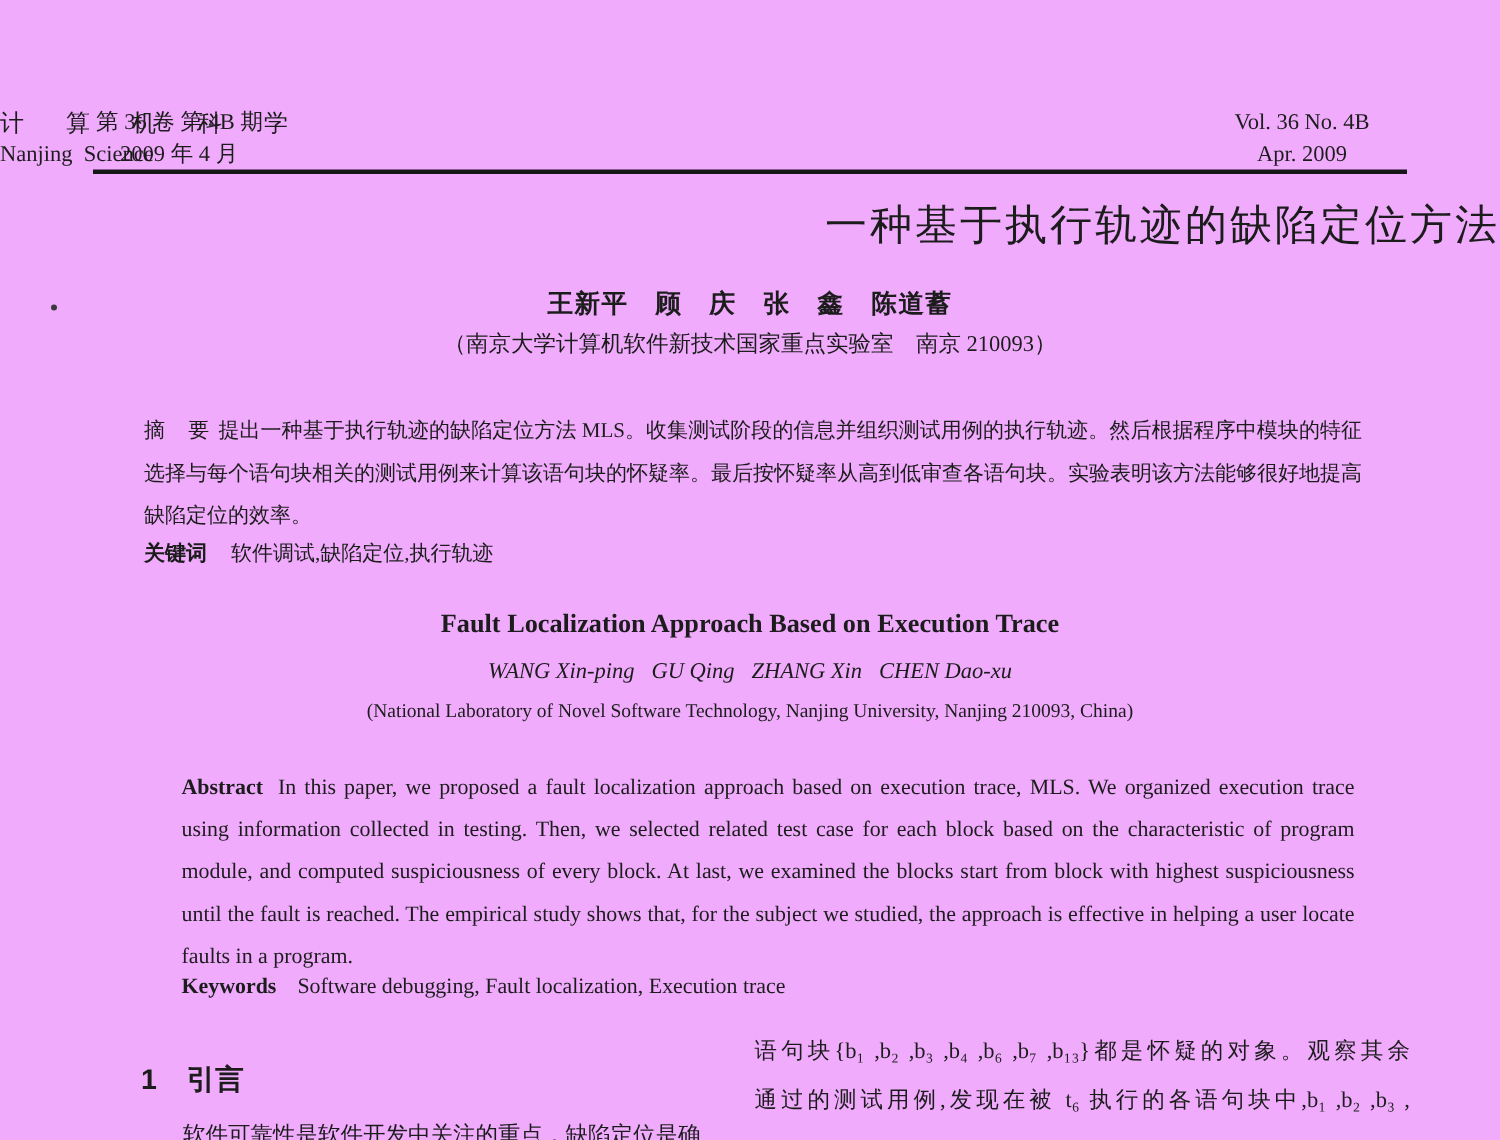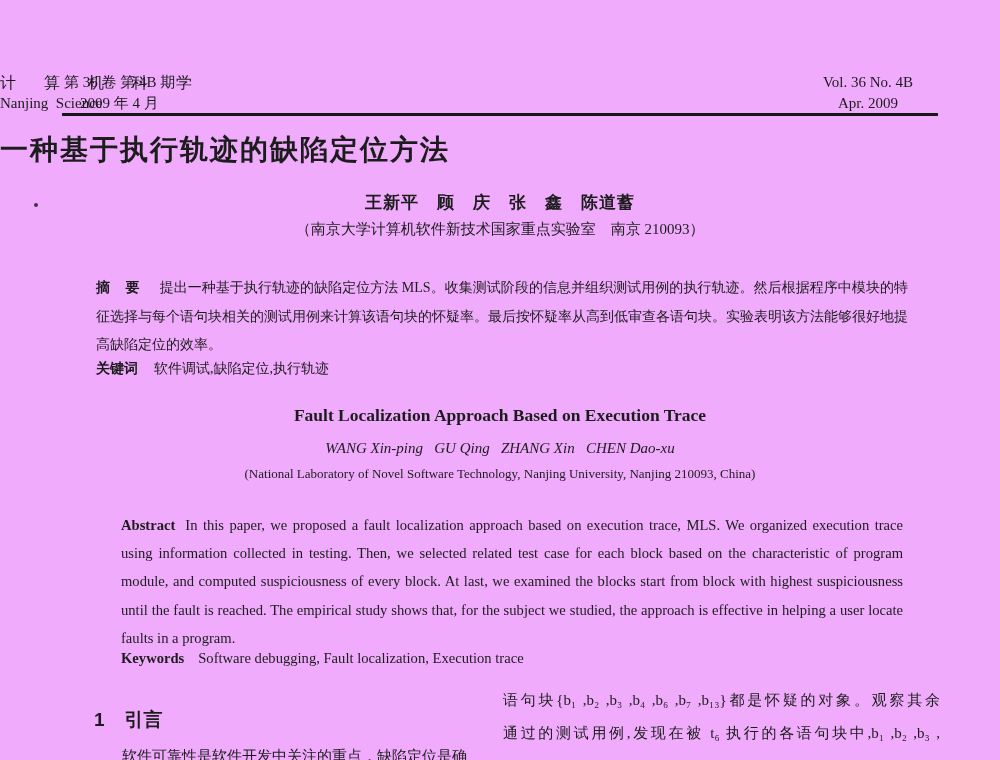--- a/index.html
+++ b/index.html
@@ -14,29 +14,29 @@
   }
   
   .h-left{position:absolute;top:72px;left:64px;width:170px;font-size:15px;line-height:21px;}
   .h-left .l2{padding-left:16px;}
   .h-center{position:absolute;top:72px;left:0;right:0;}
   .h-center .jname-cn{font-size:16px;letter-spacing:12px;line-height:21px;}
   .h-center .jname-en{font-size:15px;line-height:21px;white-space:pre;}
   .h-right{position:absolute;top:72px;right:62px;width:140px;text-align:center;font-size:15px;line-height:21px;}
   .header-rule{position:absolute;top:113px;left:62px;width:876px;height:3px;background:#171717;}
   
-  .title-cn{position:absolute;top:131px;left:0;right:0;margin:0;text-align:left;
-    font-size:28px;font-weight:bold;letter-spacing:2px;}
+  .title-cn{position:absolute;top:131px;left:0;right:0;margin:0;text-align:right;
+    font-size:28px;font-weight:normal;letter-spacing:2px;}
   .authors-cn{position:absolute;top:191px;left:0;right:0;text-align:center;
     font-size:17px;font-weight:bold;letter-spacing:1px;}
   .affil-cn{position:absolute;top:220px;left:0;right:0;text-align:center;font-size:15px;}
   
   .abstract-cn{position:absolute;top:274px;left:96px;width:812px;margin:0;
     font-size:14px;line-height:28.5px;text-align:justify;}
-  .abstract-cn .lab{font-weight:bold;margin-right:14px;letter-spacing:6px;}
+  .abstract-cn .lab{font-weight:normal;letter-spacing:6px;}
   .keywords-cn{position:absolute;top:360px;left:96px;width:812px;margin:0;font-size:14px;}
   .keywords-cn .lab{font-weight:bold;margin-right:16px;}
   
   .title-en{position:absolute;top:405px;left:0;right:0;margin:0;text-align:center;
     font-size:17.5px;font-weight:bold;}
   .authors-en{position:absolute;top:440px;left:0;right:0;text-align:center;font-size:15px;white-space:pre;font-style:italic;}
   .affil-en{position:absolute;top:466px;left:0;right:0;text-align:center;font-size:13px;}
   
   .abstract-en{position:absolute;top:511px;left:121px;width:782px;margin:0;
     font-size:14.6px;line-height:28.2px;text-align:justify;}

